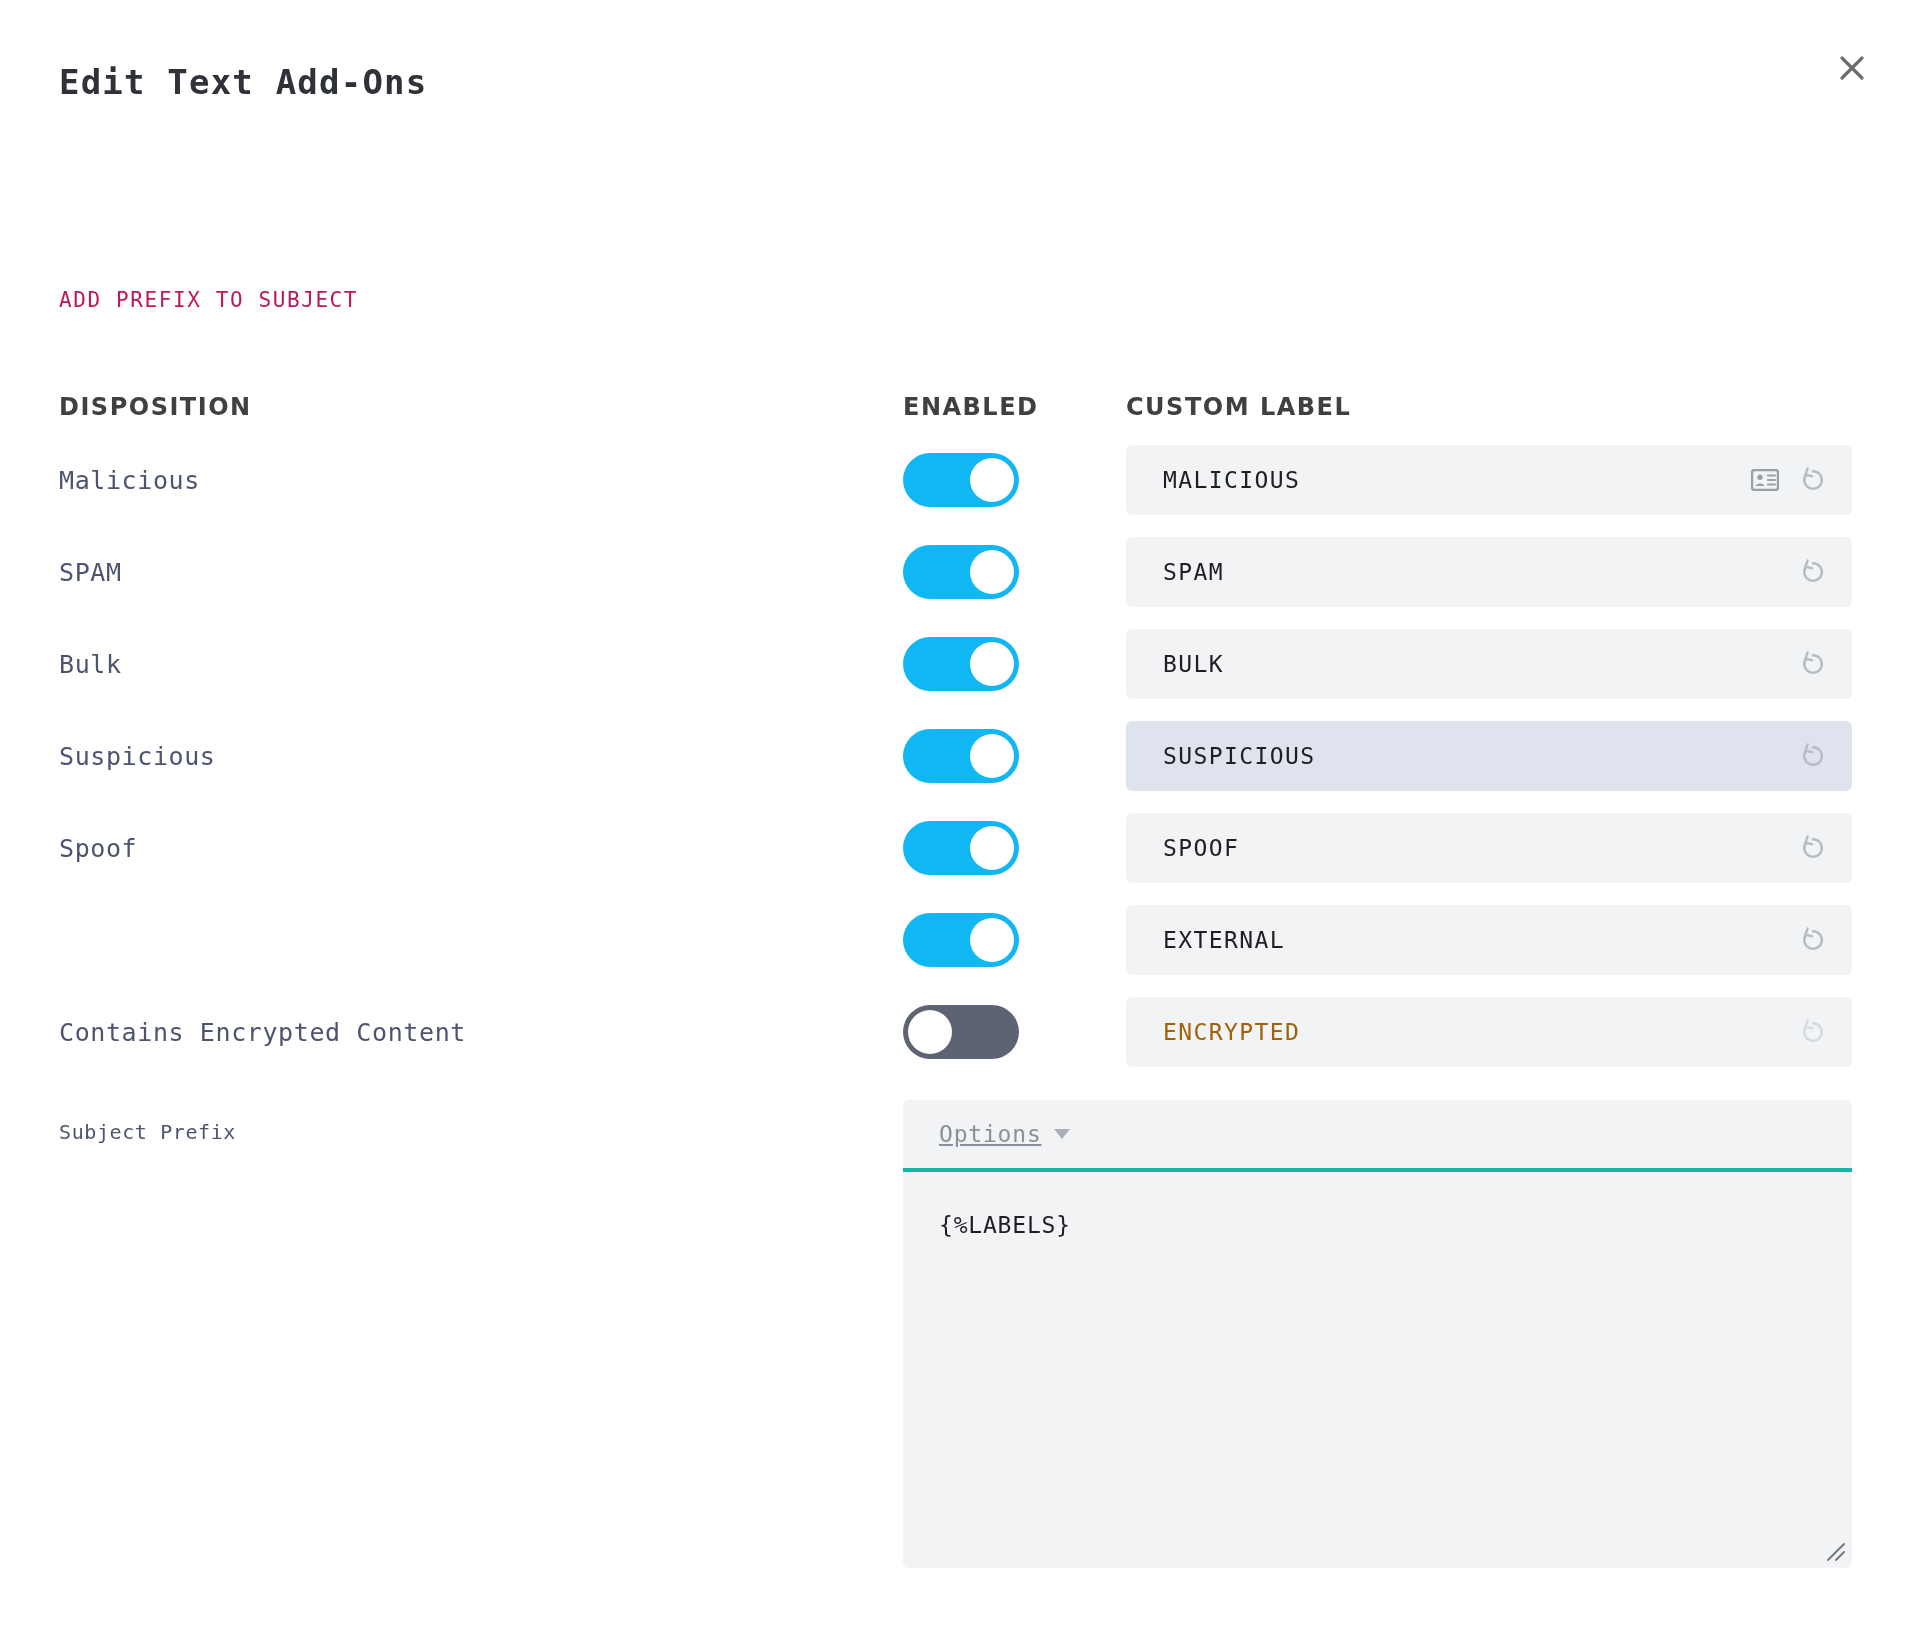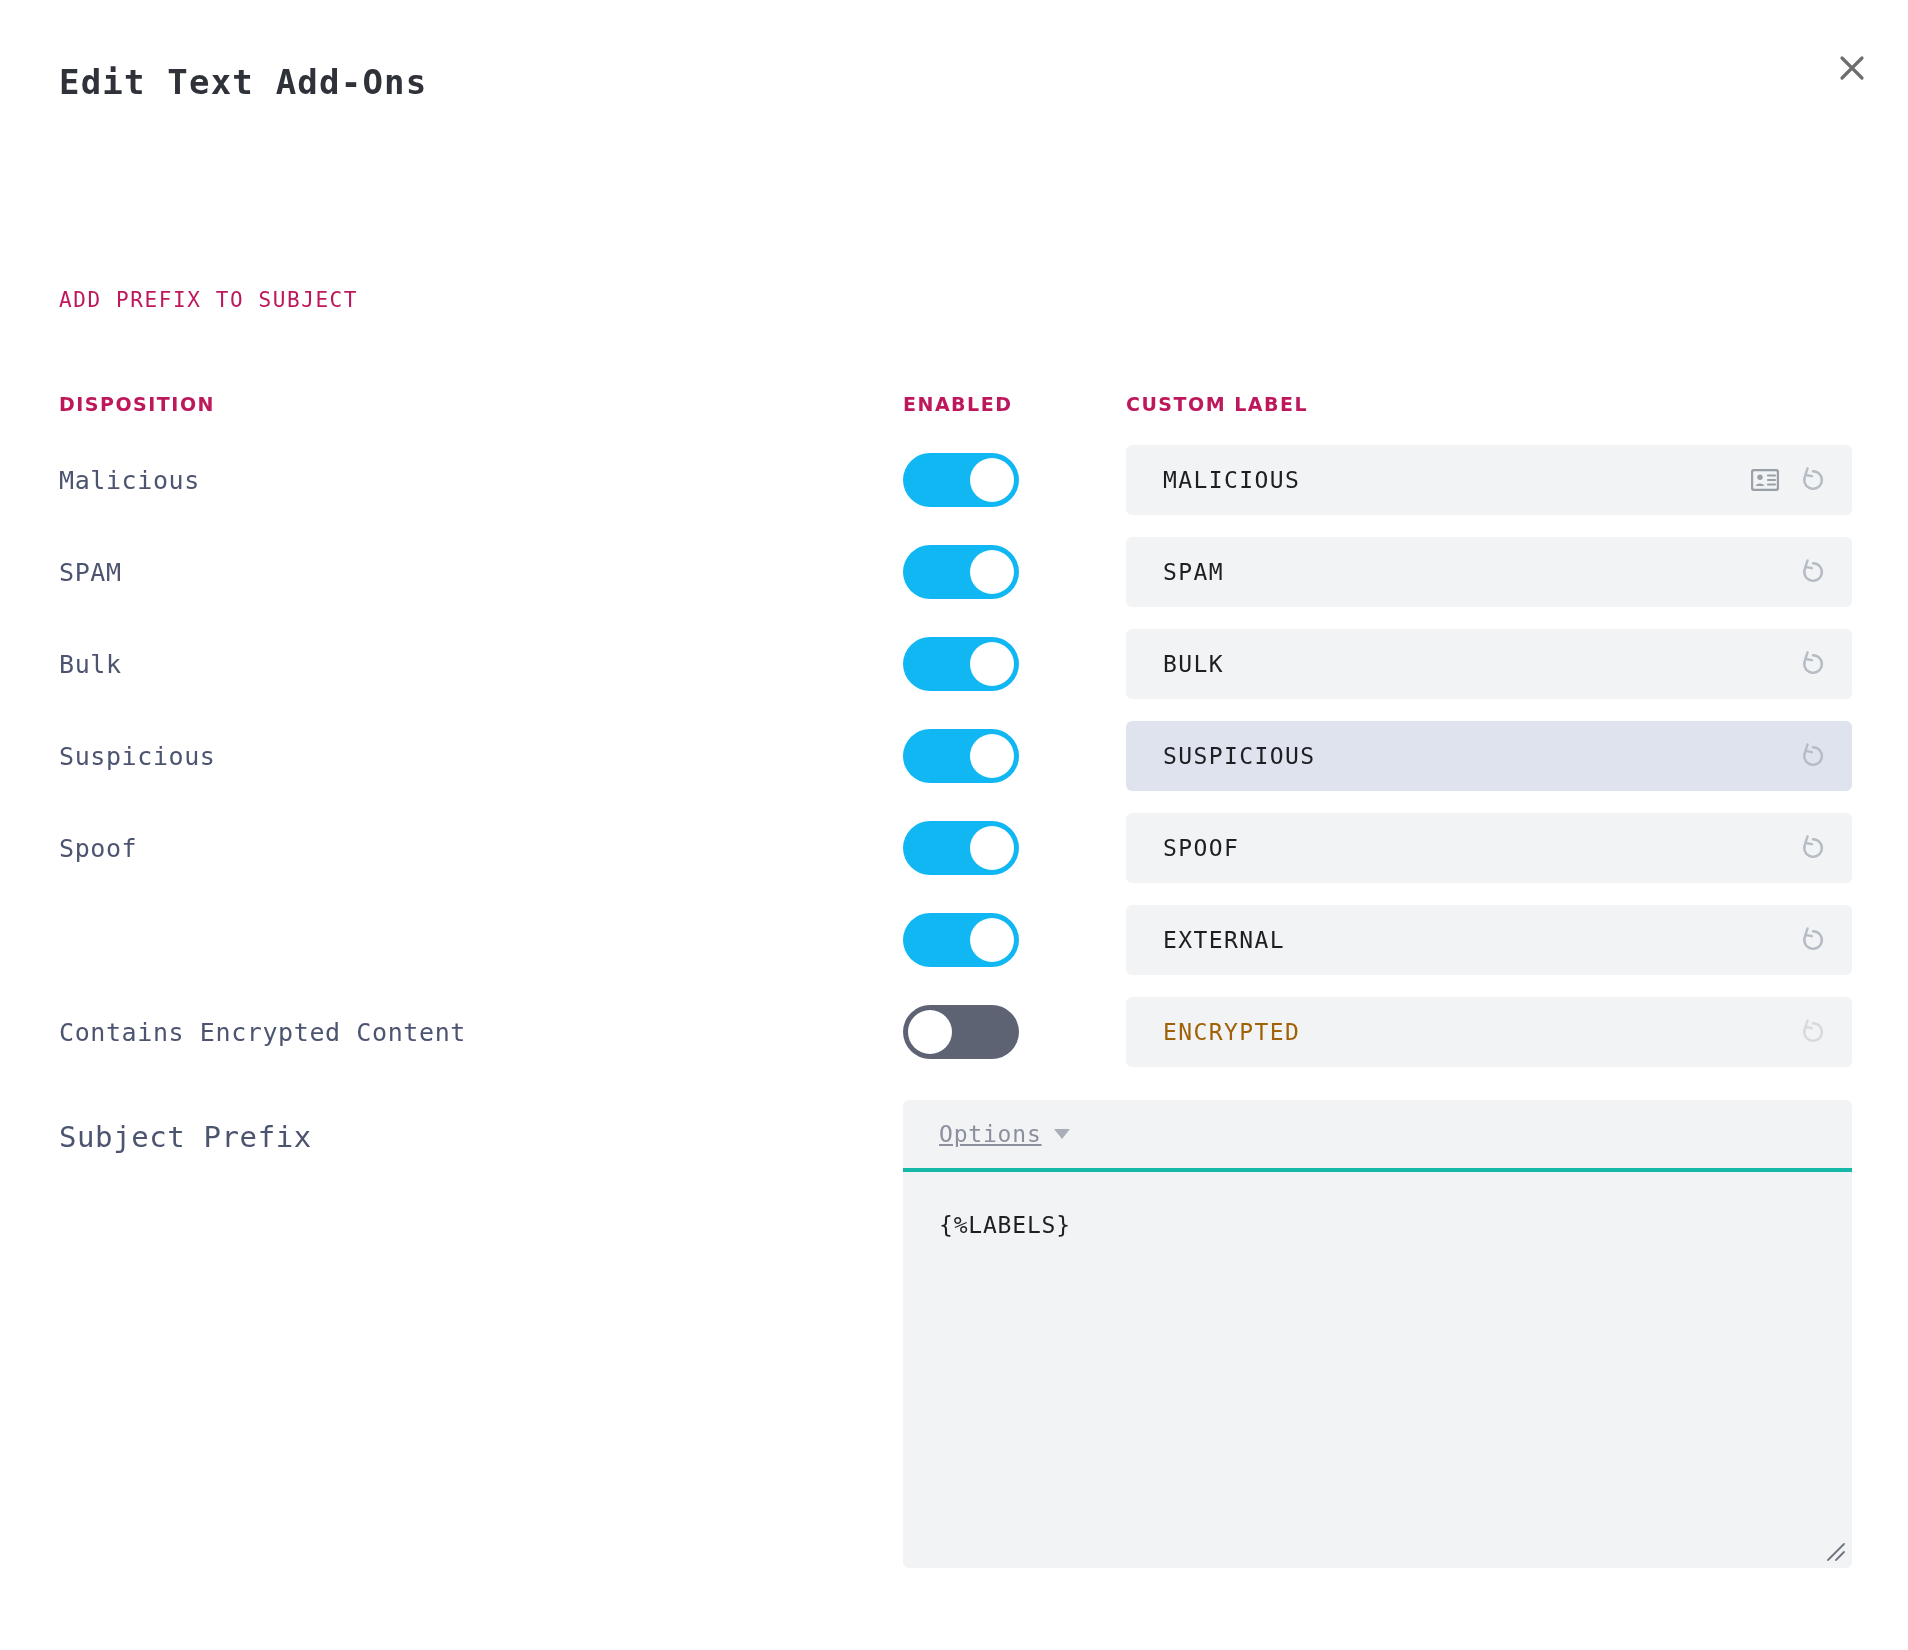--- a/index.html
+++ b/index.html
@@ -55,24 +55,24 @@
     top: 288px;
     font-size: 21px;
     letter-spacing: 1.6px;
     color: #be185d;
     white-space: nowrap;
   }
 
   
   .col-head {
     position: absolute;
-    font-size: 19px;
+    font-size: 24px;
     font-weight: 700;
     letter-spacing: 1.5px;
-    color: #be185d;
+    color: #404040;
     white-space: nowrap;
     font-family: "DejaVu Sans", "Liberation Sans", sans-serif;
   }
   .col-head.disposition { left: 59px; top: 393px; }
   .col-head.enabled     { left: 903px; top: 393px; }
   .col-head.customlabel { left: 1126px; top: 393px; }
 
   
   .rows { position: absolute; left: 0; top: 0; width: 100%; }
 
@@ -161,21 +161,21 @@
     background: transparent;
     border: none;
   }
   .icon-btn.faded { opacity: 0.45; cursor: default; }
 
   
   .prefix-row-label {
     position: absolute;
     left: 59px;
     top: 1120px;
-    font-size: 29px;
+    font-size: 20px;
     letter-spacing: 0.6px;
     color: #4c5470;
     white-space: nowrap;
   }
 
   .editor-wrap {
     position: absolute;
     left: 903px;
     top: 1100px;
     width: 949px;

